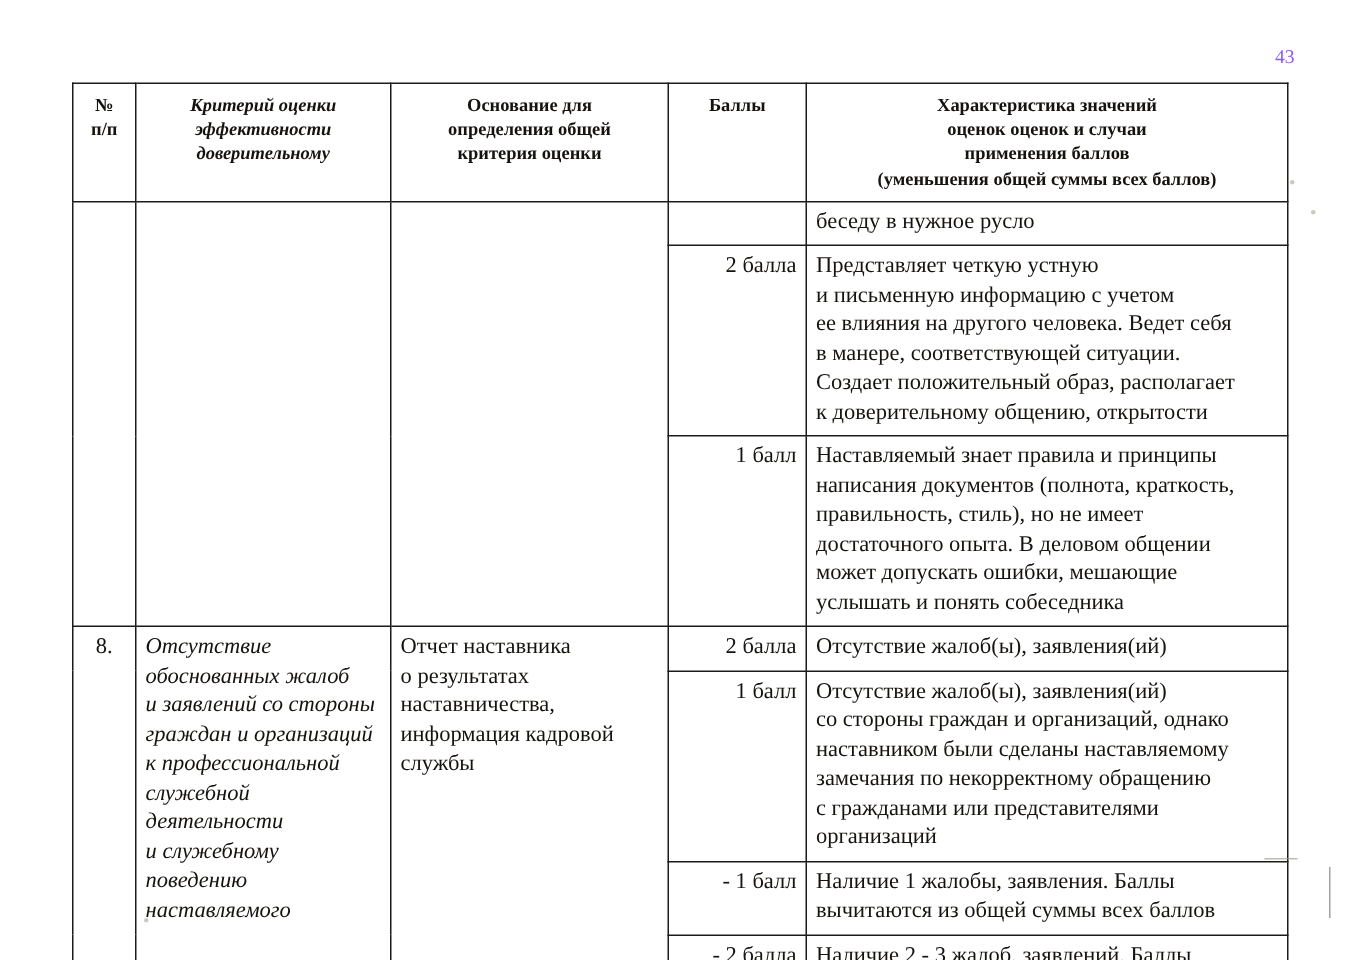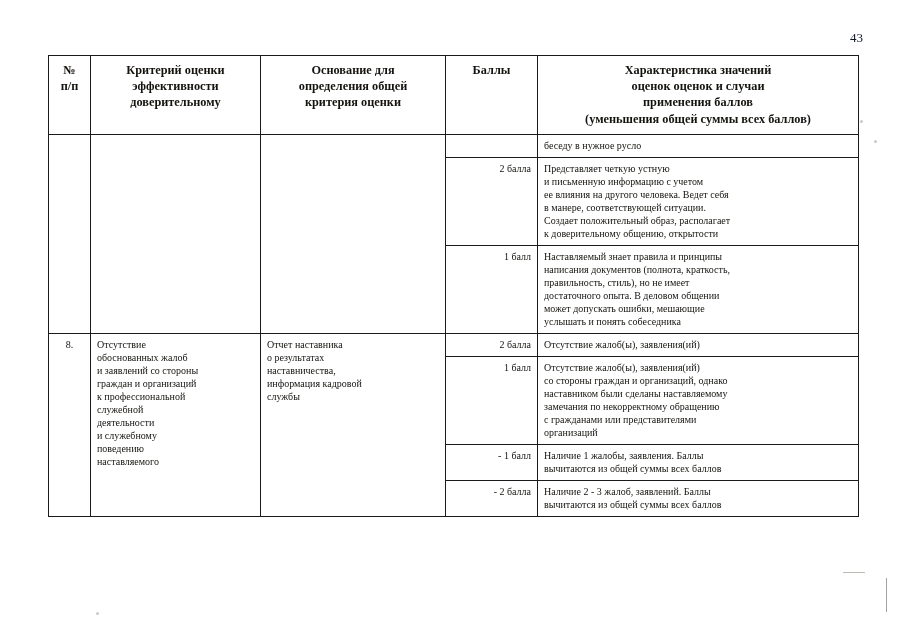--- a/index.html
+++ b/index.html
@@ -20,48 +20,48 @@
     top: 0; left: 0;
     width: 905px;
     height: 640px;
   }
   .page-number {
     position: absolute;
     top: 30px;
     right: 42px;
     font-size: 13px;
     font-family: "Liberation Serif", serif;
-    color: #0f172a;
+    color: #8b5cf6;
   }
   .doc-table {
     position: absolute;
     top: 55px;
     left: 48px;
     width: 810px;
     border-collapse: collapse;
     table-layout: fixed;
   }
   .doc-table td, .doc-table th {
     border: 1px solid #1b1b1b;
     vertical-align: top;
     padding: 4px 6px 5px 6px;
-    font-size: 10px;
+    font-size: 15px;
     line-height: 1.30;
     font-family: "Liberation Serif", serif;
     color: #15130f;
   }
   .doc-table th {
     text-align: center;
     font-weight: bold;
     padding: 6px 5px 7px 5px;
     font-size: 12.3px;
     line-height: 1.32;
   }
   .col-num    { width: 42px; }
-  .col-crit   { width: 170px; }
+  .col-crit   { width: 170px; font-style: italic; }
   .col-base   { width: 185px; }
   .col-score  { width: 92px; }
   .col-desc   { width: 321px; }
 
   .c-num   { text-align: center; }
   .c-score { text-align: right; }
   .hdr-sub { display: block; }
   .mark-right-1 {
     position: absolute;
     right: 18px;

